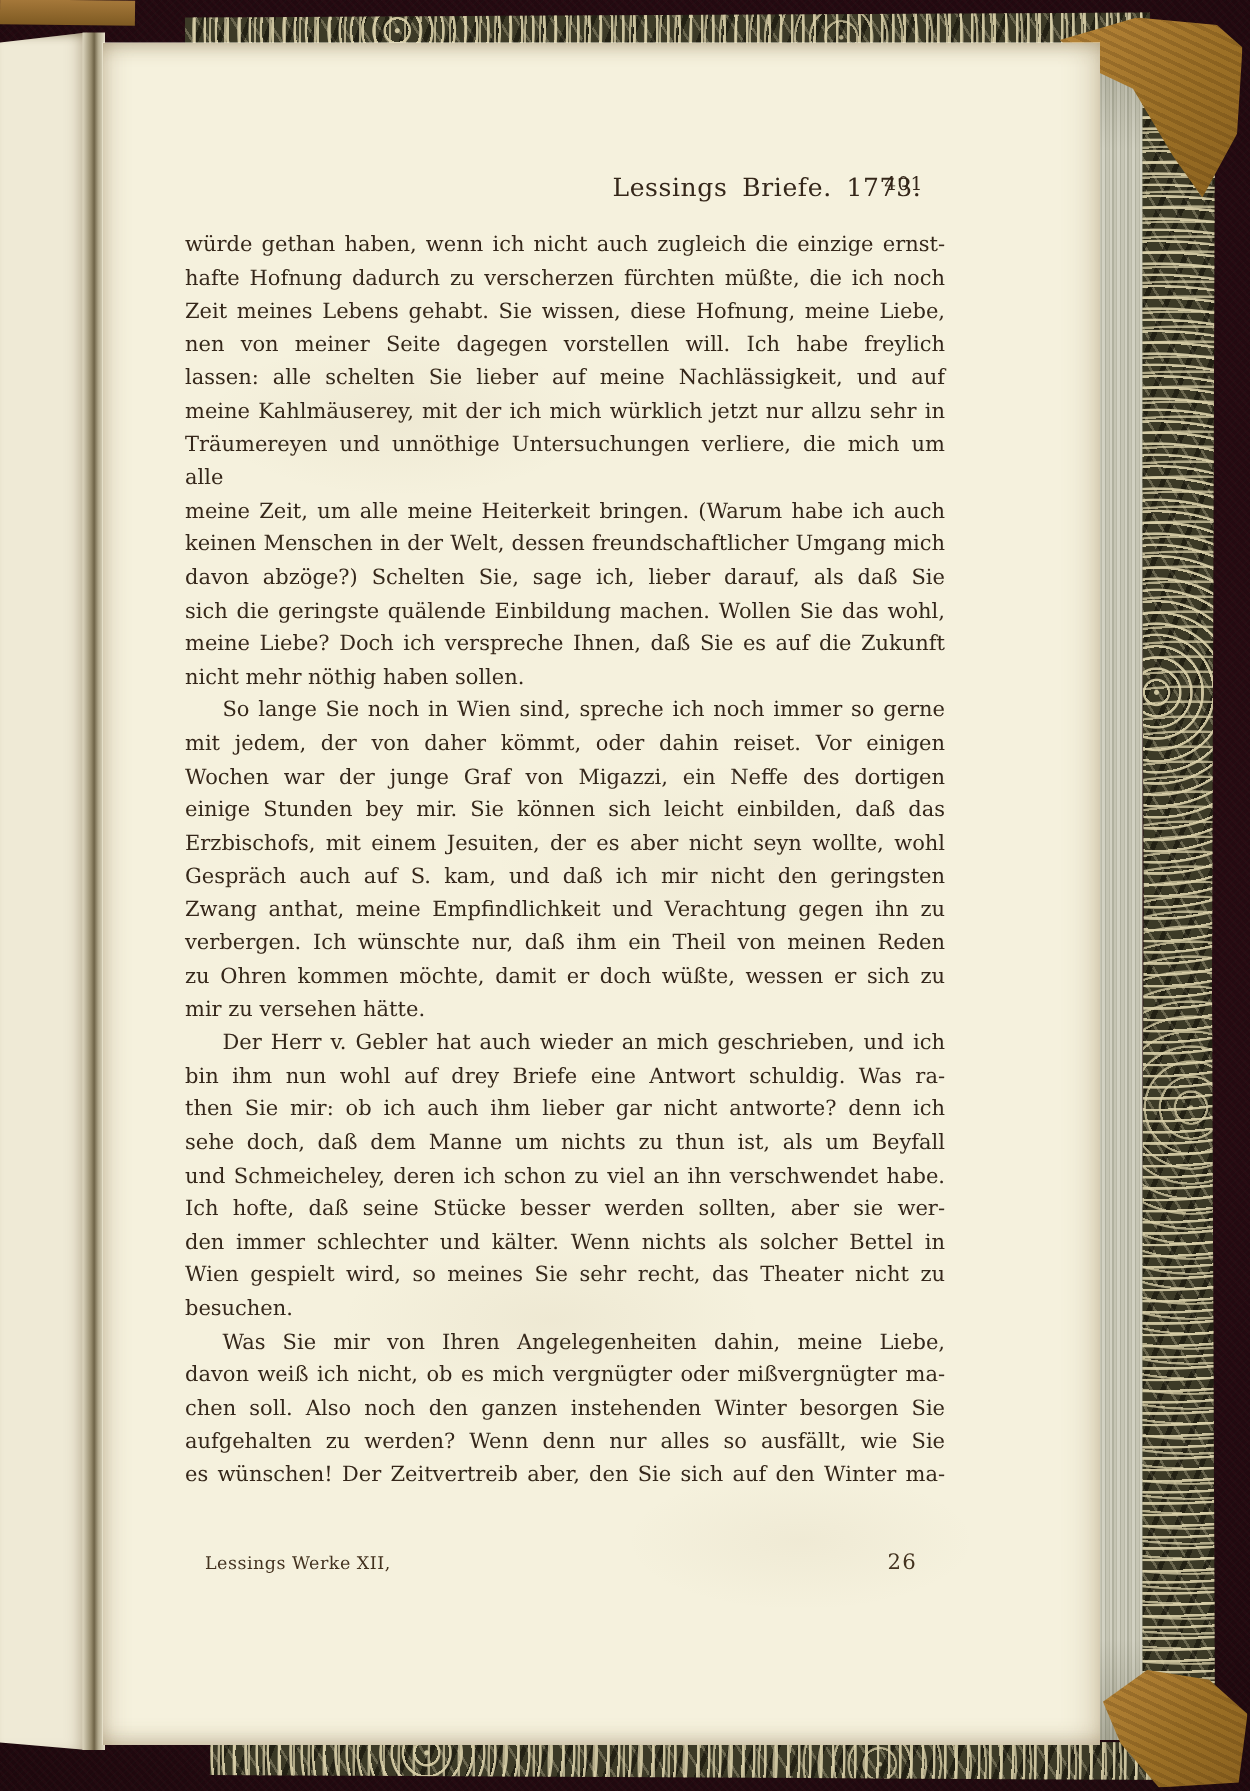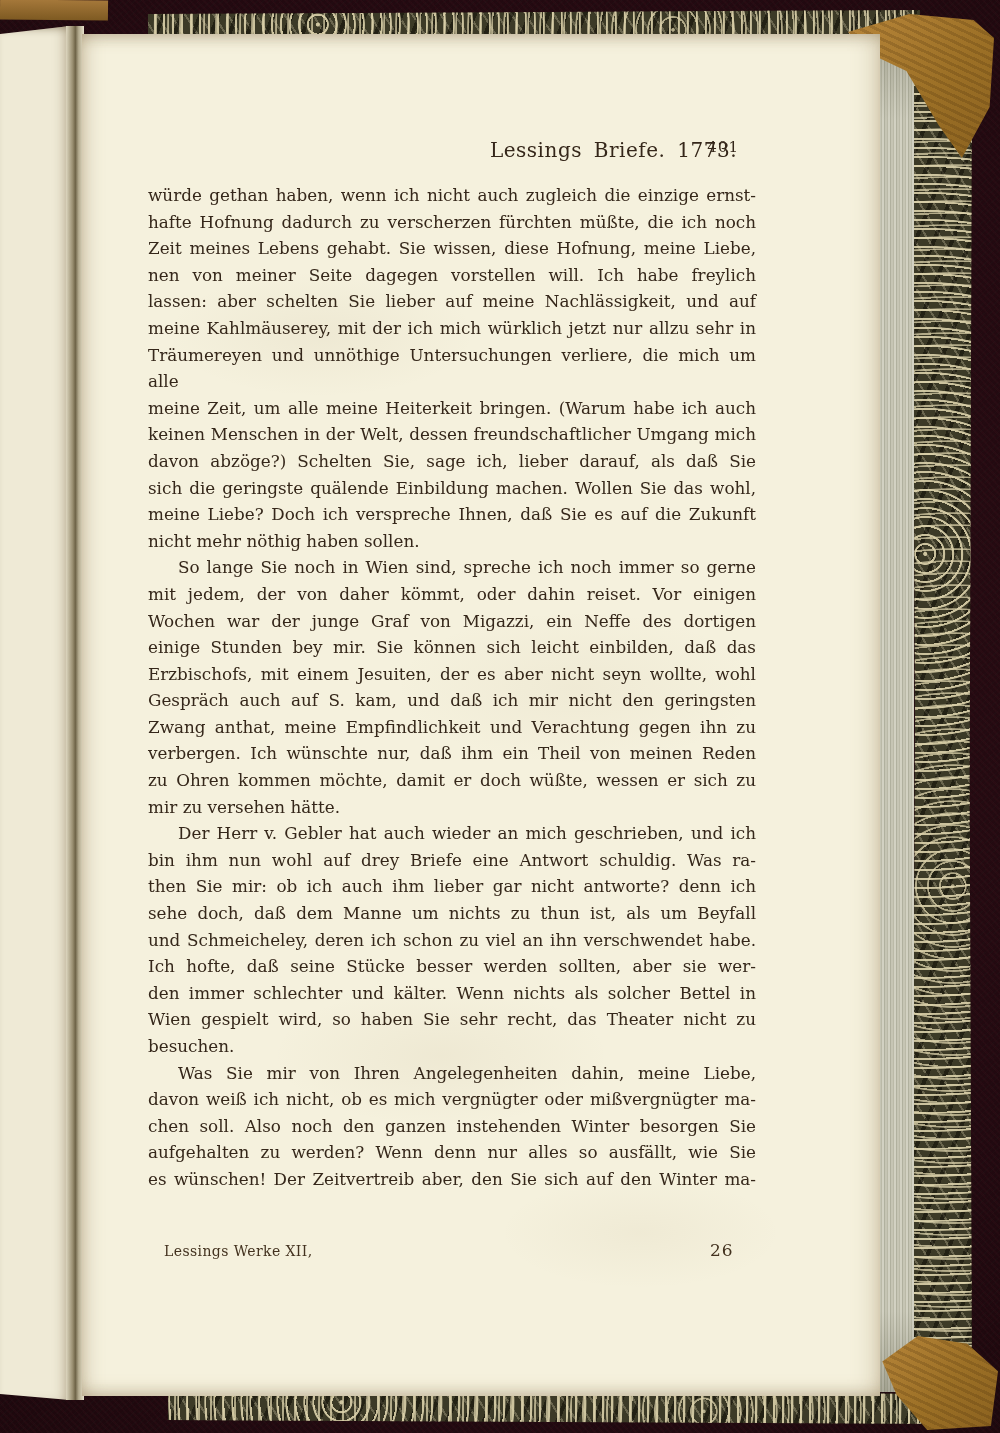--- a/index.html
+++ b/index.html
@@ -83,21 +83,21 @@
     <div class="page-header">
       <span class="running-title">Lessings Briefe. 1773.</span>
       <span class="page-number">401</span>
     </div>
 
     <div class="page-body">
         <div class="line">würde gethan haben, wenn ich nicht auch zugleich die einzige ernst-</div>
         <div class="line">hafte Hofnung dadurch zu verscherzen fürchten müßte, die ich noch</div>
         <div class="line">Zeit meines Lebens gehabt.  Sie wissen, diese Hofnung, meine Liebe,</div>
         <div class="line">nen von meiner Seite dagegen vorstellen will.  Ich habe freylich</div>
-        <div class="line">lassen: aber schelten Sie lieber auf meine Nachlässigkeit, und auf</div>
+        <div class="line">lassen: alle schelten Sie lieber auf meine Nachlässigkeit, und auf</div>
         <div class="line">meine Kahlmäuserey, mit der ich mich würklich jetzt nur allzu sehr in</div>
         <div class="line">Träumereyen und unnöthige Untersuchungen verliere, die mich um alle</div>
         <div class="line">meine Zeit, um alle meine Heiterkeit bringen.  (Warum habe ich auch</div>
         <div class="line">keinen Menschen in der Welt, dessen freundschaftlicher Umgang mich</div>
         <div class="line">davon abzöge?)  Schelten Sie, sage ich, lieber darauf, als daß Sie</div>
         <div class="line">sich die geringste quälende Einbildung machen.  Wollen Sie das wohl,</div>
         <div class="line">meine Liebe? Doch ich verspreche Ihnen, daß Sie es auf die Zukunft</div>
         <div class="line final">nicht mehr nöthig haben sollen.</div>
         <div class="line indent">So lange Sie noch in Wien sind, spreche ich noch immer so gerne</div>
         <div class="line">mit jedem, der von daher kömmt, oder dahin reiset.  Vor einigen</div>
@@ -109,21 +109,21 @@
         <div class="line">verbergen.  Ich wünschte nur, daß ihm ein Theil von meinen Reden</div>
         <div class="line">zu Ohren kommen möchte, damit er doch wüßte, wessen er sich zu</div>
         <div class="line final">mir zu versehen hätte.</div>
         <div class="line indent">Der Herr v. Gebler hat auch wieder an mich geschrieben, und ich</div>
         <div class="line">bin ihm nun wohl auf drey Briefe eine Antwort schuldig.  Was ra-</div>
         <div class="line">then Sie mir: ob ich auch ihm lieber gar nicht antworte? denn ich</div>
         <div class="line">sehe doch, daß dem Manne um nichts zu thun ist, als um Beyfall</div>
         <div class="line">und Schmeicheley, deren ich schon zu viel an ihn verschwendet habe.</div>
         <div class="line">Ich hofte, daß seine Stücke besser werden sollten, aber sie wer-</div>
         <div class="line">den immer schlechter und kälter.  Wenn nichts als solcher Bettel in</div>
-        <div class="line">Wien gespielt wird, so haben Sie sehr recht, das Theater nicht zu</div>
+        <div class="line">Wien gespielt wird, so meines Sie sehr recht, das Theater nicht zu</div>
         <div class="line final">besuchen.</div>
         <div class="line indent">Was Sie mir von Ihren Angelegenheiten dahin, meine Liebe,</div>
         <div class="line">davon weiß ich nicht, ob es mich vergnügter oder mißvergnügter ma-</div>
         <div class="line">chen soll.  Also noch den ganzen instehenden Winter besorgen Sie</div>
         <div class="line">aufgehalten zu werden? Wenn denn nur alles so ausfällt, wie Sie</div>
         <div class="line">es wünschen! Der Zeitvertreib aber, den Sie sich auf den Winter ma-</div>
       </div>
 
     <div class="page-footer">
       <span class="sig">Lessings Werke XII,</span>

